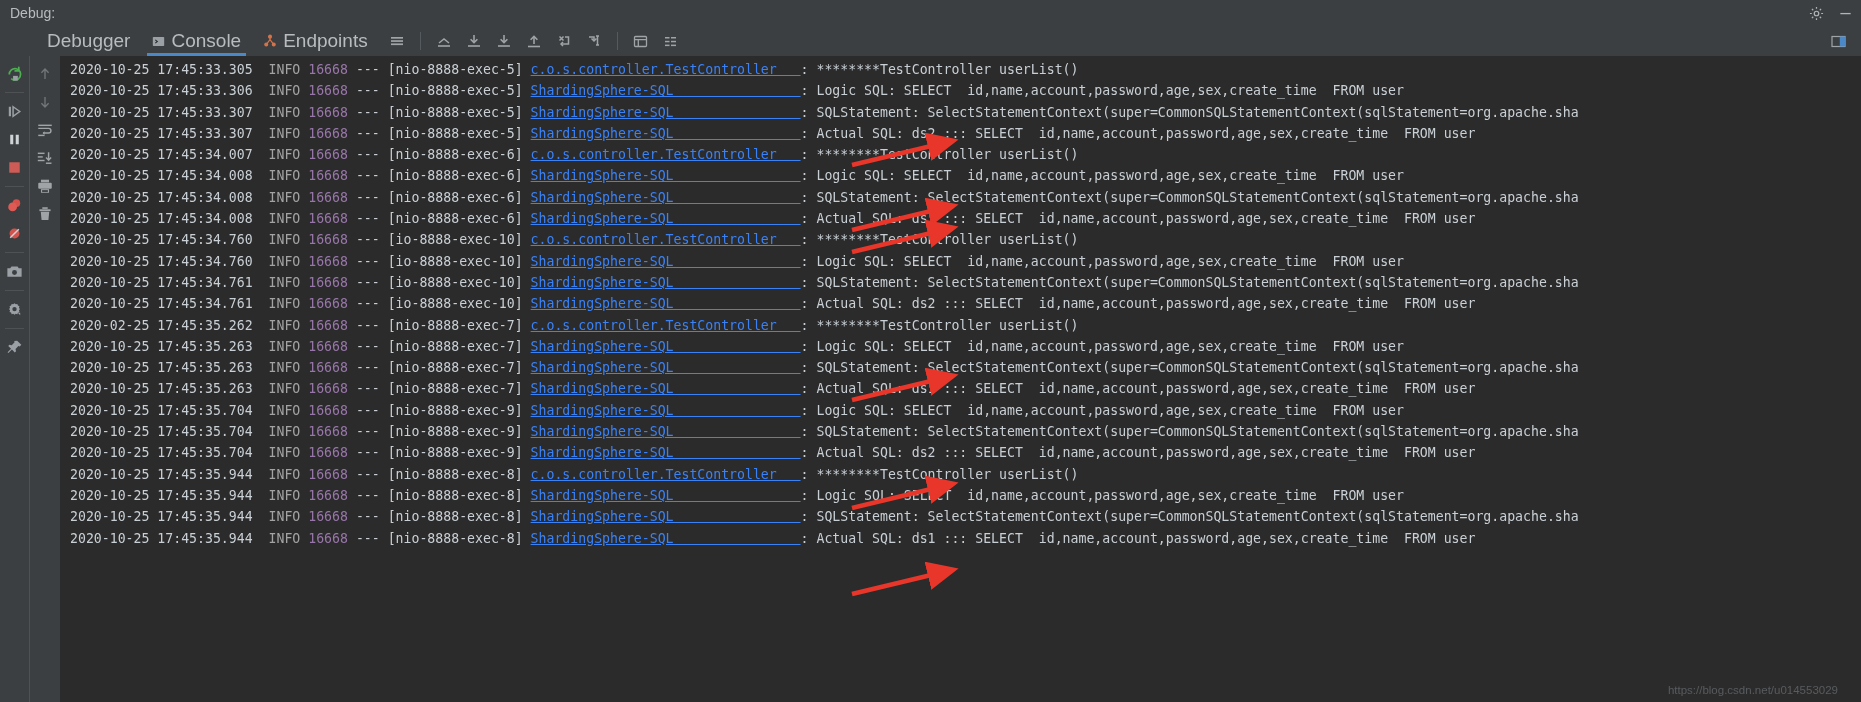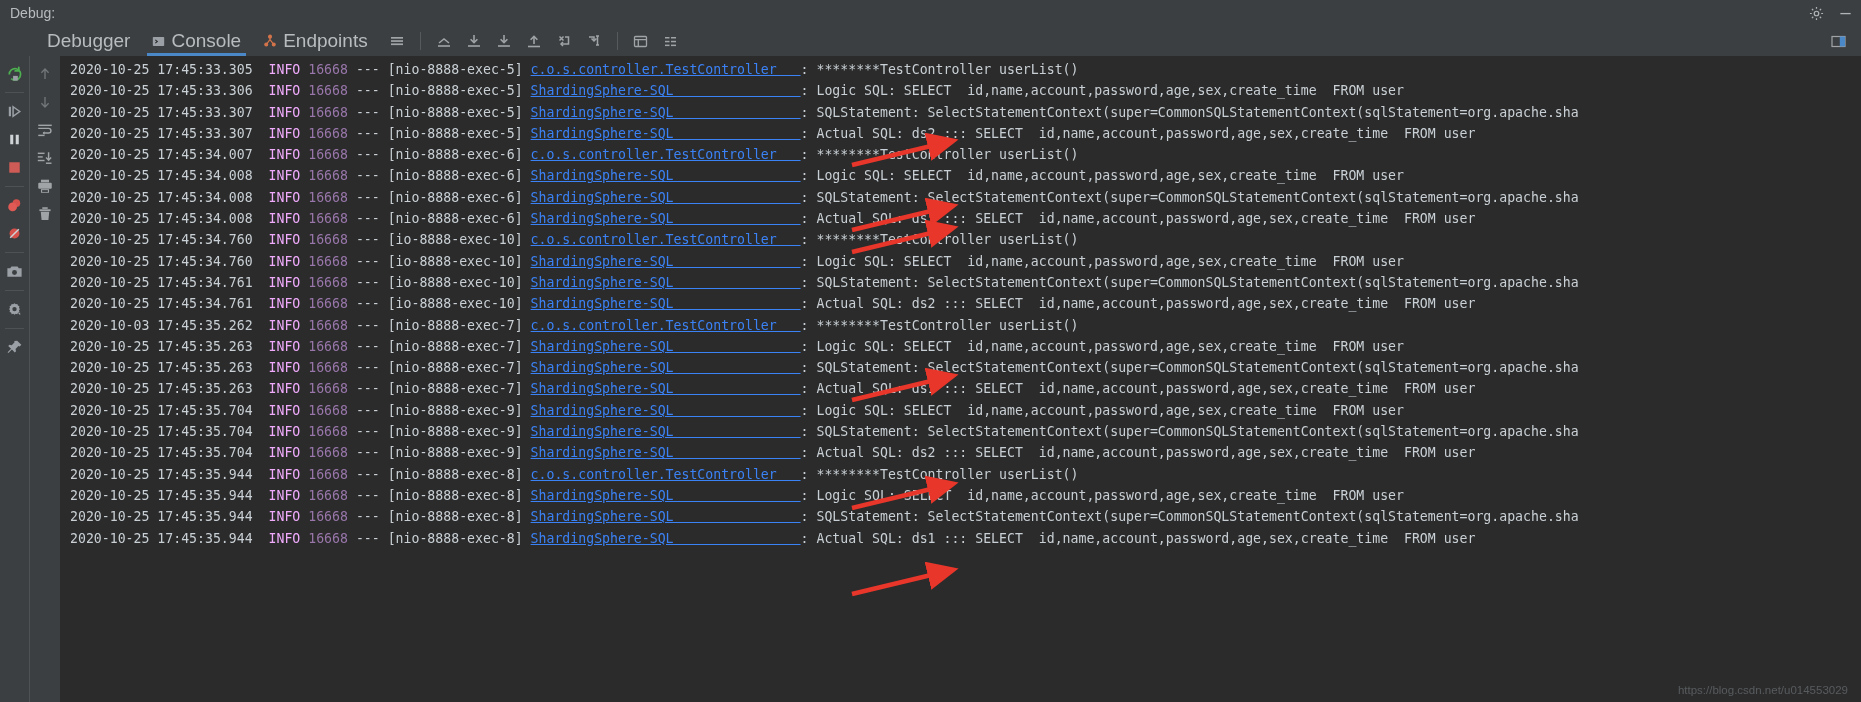--- a/index.html
+++ b/index.html
@@ -159,36 +159,36 @@
   }
   .log-line {
     font-family: "DejaVu Sans Mono", "Liberation Mono", monospace;
     font-size: 13.2px;
     line-height: 21.3px;
     white-space: pre;
     color: #a9b7c6;
     padding-left: 10px;
   }
   .c-ts   { color: #c9d0d5; }
-  .c-lvl  { color: #f0abfc; }
+  .c-lvl  { color: #a3a3a3; }
   .c-pid  { color: #9876aa; }
   .c-dash { color: #c9d0d5; }
   .c-thr  { color: #c9d0d5; }
   .c-log  { color: #3b82f6; text-decoration: underline; }
   .c-msg  { color: #c9d0d5; }
 
   .arrow-layer {
     position: absolute;
     left: 0; top: 0;
     width: 100%; height: 100%;
     pointer-events: none;
   }
   .watermark {
     position: absolute;
-    right: 13px;
+    right: 23px;
     bottom: 6px;
     color: #585c5f;
     font-size: 11.5px;
     font-family: "Liberation Sans", sans-serif;
     pointer-events: none;
   }
 </style>
 </head>
 <body>
 
@@ -436,21 +436,21 @@
         <div class="log-line"><span class="c-ts">2020-10-25 17:45:33.307</span>  <span class="c-lvl">INFO</span> <span class="c-pid">16668</span> <span class="c-dash">---</span> <span class="c-thr">[nio-8888-exec-5]</span> <span class="c-log">ShardingSphere-SQL                </span><span class="c-msg">: SQLStatement: SelectStatementContext(super=CommonSQLStatementContext(sqlStatement=org.apache.sha</span></div>
         <div class="log-line"><span class="c-ts">2020-10-25 17:45:33.307</span>  <span class="c-lvl">INFO</span> <span class="c-pid">16668</span> <span class="c-dash">---</span> <span class="c-thr">[nio-8888-exec-5]</span> <span class="c-log">ShardingSphere-SQL                </span><span class="c-msg">: Actual SQL: ds2 ::: SELECT  id,name,account,password,age,sex,create_time  FROM user</span></div>
         <div class="log-line"><span class="c-ts">2020-10-25 17:45:34.007</span>  <span class="c-lvl">INFO</span> <span class="c-pid">16668</span> <span class="c-dash">---</span> <span class="c-thr">[nio-8888-exec-6]</span> <span class="c-log">c.o.s.controller.TestController   </span><span class="c-msg">: ********TestController userList()</span></div>
         <div class="log-line"><span class="c-ts">2020-10-25 17:45:34.008</span>  <span class="c-lvl">INFO</span> <span class="c-pid">16668</span> <span class="c-dash">---</span> <span class="c-thr">[nio-8888-exec-6]</span> <span class="c-log">ShardingSphere-SQL                </span><span class="c-msg">: Logic SQL: SELECT  id,name,account,password,age,sex,create_time  FROM user</span></div>
         <div class="log-line"><span class="c-ts">2020-10-25 17:45:34.008</span>  <span class="c-lvl">INFO</span> <span class="c-pid">16668</span> <span class="c-dash">---</span> <span class="c-thr">[nio-8888-exec-6]</span> <span class="c-log">ShardingSphere-SQL                </span><span class="c-msg">: SQLStatement: SelectStatementContext(super=CommonSQLStatementContext(sqlStatement=org.apache.sha</span></div>
         <div class="log-line"><span class="c-ts">2020-10-25 17:45:34.008</span>  <span class="c-lvl">INFO</span> <span class="c-pid">16668</span> <span class="c-dash">---</span> <span class="c-thr">[nio-8888-exec-6]</span> <span class="c-log">ShardingSphere-SQL                </span><span class="c-msg">: Actual SQL: ds1 ::: SELECT  id,name,account,password,age,sex,create_time  FROM user</span></div>
         <div class="log-line"><span class="c-ts">2020-10-25 17:45:34.760</span>  <span class="c-lvl">INFO</span> <span class="c-pid">16668</span> <span class="c-dash">---</span> <span class="c-thr">[io-8888-exec-10]</span> <span class="c-log">c.o.s.controller.TestController   </span><span class="c-msg">: ********TestController userList()</span></div>
         <div class="log-line"><span class="c-ts">2020-10-25 17:45:34.760</span>  <span class="c-lvl">INFO</span> <span class="c-pid">16668</span> <span class="c-dash">---</span> <span class="c-thr">[io-8888-exec-10]</span> <span class="c-log">ShardingSphere-SQL                </span><span class="c-msg">: Logic SQL: SELECT  id,name,account,password,age,sex,create_time  FROM user</span></div>
         <div class="log-line"><span class="c-ts">2020-10-25 17:45:34.761</span>  <span class="c-lvl">INFO</span> <span class="c-pid">16668</span> <span class="c-dash">---</span> <span class="c-thr">[io-8888-exec-10]</span> <span class="c-log">ShardingSphere-SQL                </span><span class="c-msg">: SQLStatement: SelectStatementContext(super=CommonSQLStatementContext(sqlStatement=org.apache.sha</span></div>
         <div class="log-line"><span class="c-ts">2020-10-25 17:45:34.761</span>  <span class="c-lvl">INFO</span> <span class="c-pid">16668</span> <span class="c-dash">---</span> <span class="c-thr">[io-8888-exec-10]</span> <span class="c-log">ShardingSphere-SQL                </span><span class="c-msg">: Actual SQL: ds2 ::: SELECT  id,name,account,password,age,sex,create_time  FROM user</span></div>
-        <div class="log-line"><span class="c-ts">2020-10-03 17:45:35.262</span>  <span class="c-lvl">INFO</span> <span class="c-pid">16668</span> <span class="c-dash">---</span> <span class="c-thr">[nio-8888-exec-7]</span> <span class="c-log">c.o.s.controller.TestController   </span><span class="c-msg">: ********TestController userList()</span></div>
+        <div class="log-line"><span class="c-ts">2020-02-25 17:45:35.262</span>  <span class="c-lvl">INFO</span> <span class="c-pid">16668</span> <span class="c-dash">---</span> <span class="c-thr">[nio-8888-exec-7]</span> <span class="c-log">c.o.s.controller.TestController   </span><span class="c-msg">: ********TestController userList()</span></div>
         <div class="log-line"><span class="c-ts">2020-10-25 17:45:35.263</span>  <span class="c-lvl">INFO</span> <span class="c-pid">16668</span> <span class="c-dash">---</span> <span class="c-thr">[nio-8888-exec-7]</span> <span class="c-log">ShardingSphere-SQL                </span><span class="c-msg">: Logic SQL: SELECT  id,name,account,password,age,sex,create_time  FROM user</span></div>
         <div class="log-line"><span class="c-ts">2020-10-25 17:45:35.263</span>  <span class="c-lvl">INFO</span> <span class="c-pid">16668</span> <span class="c-dash">---</span> <span class="c-thr">[nio-8888-exec-7]</span> <span class="c-log">ShardingSphere-SQL                </span><span class="c-msg">: SQLStatement: SelectStatementContext(super=CommonSQLStatementContext(sqlStatement=org.apache.sha</span></div>
         <div class="log-line"><span class="c-ts">2020-10-25 17:45:35.263</span>  <span class="c-lvl">INFO</span> <span class="c-pid">16668</span> <span class="c-dash">---</span> <span class="c-thr">[nio-8888-exec-7]</span> <span class="c-log">ShardingSphere-SQL                </span><span class="c-msg">: Actual SQL: ds1 ::: SELECT  id,name,account,password,age,sex,create_time  FROM user</span></div>
         <div class="log-line"><span class="c-ts">2020-10-25 17:45:35.704</span>  <span class="c-lvl">INFO</span> <span class="c-pid">16668</span> <span class="c-dash">---</span> <span class="c-thr">[nio-8888-exec-9]</span> <span class="c-log">ShardingSphere-SQL                </span><span class="c-msg">: Logic SQL: SELECT  id,name,account,password,age,sex,create_time  FROM user</span></div>
         <div class="log-line"><span class="c-ts">2020-10-25 17:45:35.704</span>  <span class="c-lvl">INFO</span> <span class="c-pid">16668</span> <span class="c-dash">---</span> <span class="c-thr">[nio-8888-exec-9]</span> <span class="c-log">ShardingSphere-SQL                </span><span class="c-msg">: SQLStatement: SelectStatementContext(super=CommonSQLStatementContext(sqlStatement=org.apache.sha</span></div>
         <div class="log-line"><span class="c-ts">2020-10-25 17:45:35.704</span>  <span class="c-lvl">INFO</span> <span class="c-pid">16668</span> <span class="c-dash">---</span> <span class="c-thr">[nio-8888-exec-9]</span> <span class="c-log">ShardingSphere-SQL                </span><span class="c-msg">: Actual SQL: ds2 ::: SELECT  id,name,account,password,age,sex,create_time  FROM user</span></div>
         <div class="log-line"><span class="c-ts">2020-10-25 17:45:35.944</span>  <span class="c-lvl">INFO</span> <span class="c-pid">16668</span> <span class="c-dash">---</span> <span class="c-thr">[nio-8888-exec-8]</span> <span class="c-log">c.o.s.controller.TestController   </span><span class="c-msg">: ********TestController userList()</span></div>
         <div class="log-line"><span class="c-ts">2020-10-25 17:45:35.944</span>  <span class="c-lvl">INFO</span> <span class="c-pid">16668</span> <span class="c-dash">---</span> <span class="c-thr">[nio-8888-exec-8]</span> <span class="c-log">ShardingSphere-SQL                </span><span class="c-msg">: Logic SQL: SELECT  id,name,account,password,age,sex,create_time  FROM user</span></div>
         <div class="log-line"><span class="c-ts">2020-10-25 17:45:35.944</span>  <span class="c-lvl">INFO</span> <span class="c-pid">16668</span> <span class="c-dash">---</span> <span class="c-thr">[nio-8888-exec-8]</span> <span class="c-log">ShardingSphere-SQL                </span><span class="c-msg">: SQLStatement: SelectStatementContext(super=CommonSQLStatementContext(sqlStatement=org.apache.sha</span></div>
         <div class="log-line"><span class="c-ts">2020-10-25 17:45:35.944</span>  <span class="c-lvl">INFO</span> <span class="c-pid">16668</span> <span class="c-dash">---</span> <span class="c-thr">[nio-8888-exec-8]</span> <span class="c-log">ShardingSphere-SQL                </span><span class="c-msg">: Actual SQL: ds1 ::: SELECT  id,name,account,password,age,sex,create_time  FROM user</span></div>

